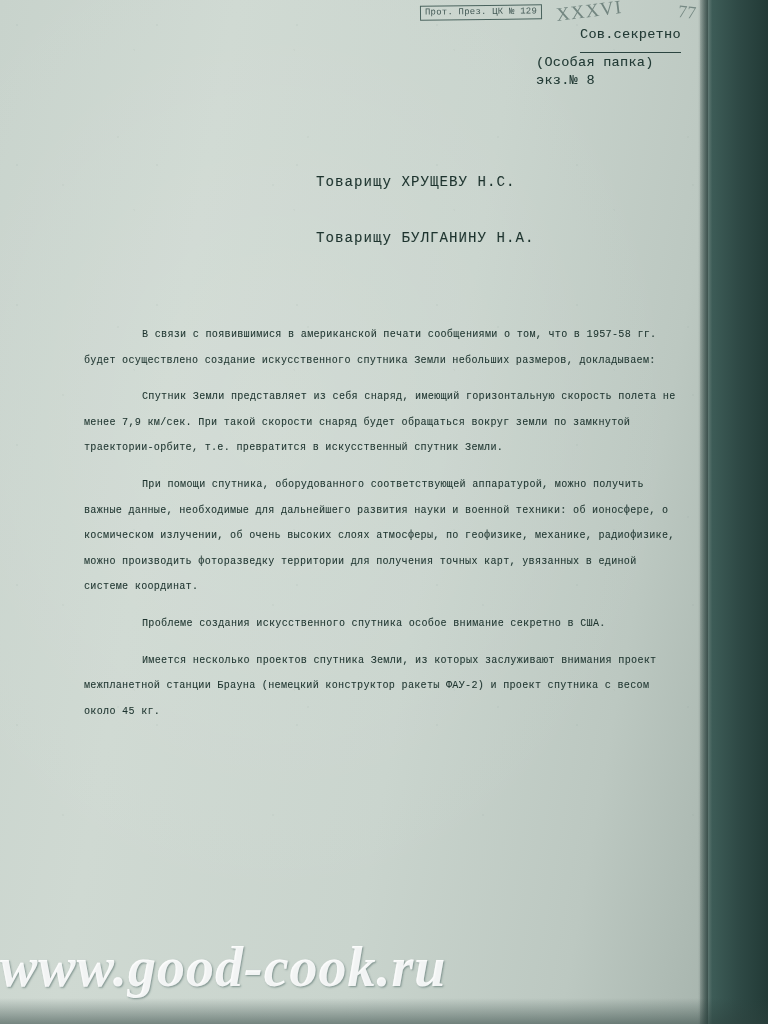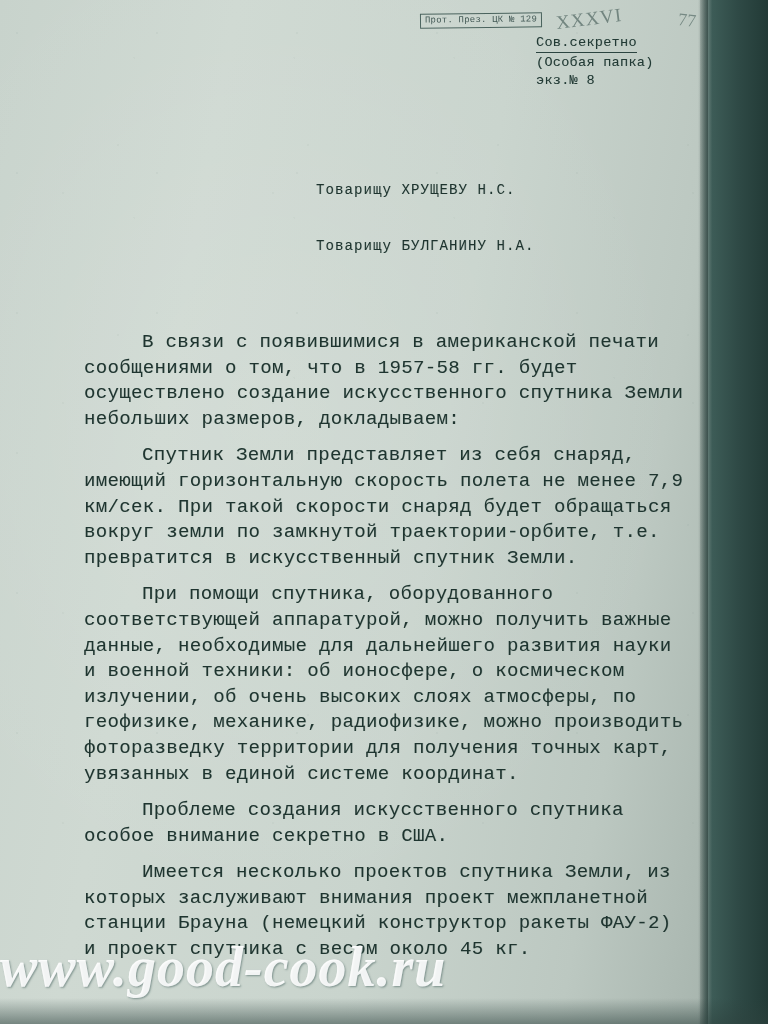--- a/index.html
+++ b/index.html
@@ -47,21 +47,21 @@
     left: 0;
     bottom: 0;
     width: 100%;
     height: 26px;
     background: linear-gradient(180deg, rgba(60,80,76,0.0), rgba(45,66,62,0.55));
   }
 
   .page {
     position: absolute;
     left: 0;
-    top: 8px;
+    top: 0;
     width: 700px;
     height: 822px;
     color: #20342f;
   }
 
   
   .stamp-box {
     position: absolute;
     left: 420px;
     top: 5px;
@@ -99,42 +99,42 @@
   .secret-block {
     position: absolute;
     left: 536px;
     top: 26px;
     font-size: 13.5px;
     line-height: 17px;
     letter-spacing: 0.3px;
     color: #223a35;
     white-space: nowrap;
   }
-  .secret-line-1 { border-bottom: 1px solid #2b4440; display: inline-block; padding-bottom: 1px;}
+  .secret-line-1 { border-bottom: 1px solid #2b4440; display: inline-block; padding-bottom: 9px; margin-left: 44px;}
   .secret-block div { margin-bottom: 1px; }
 
   
   .addressee {
     position: absolute;
     left: 316px;
     font-size: 14px;
     letter-spacing: 1.1px;
     color: #1d332e;
     white-space: nowrap;
   }
   #addr1 { top: 174px; }
   #addr2 { top: 230px; }
 
   
   .body-text {
     position: absolute;
     left: 84px;
     top: 322px;
     width: 600px;
-    font-size: 19px;
+    font-size: 10px;
     line-height: 25.6px;
     letter-spacing: 0.35px;
     color: #1e342f;
     text-align: left;
   }
   .body-text p {
     margin: 0 0 11px 0;
     text-indent: 58px;
   }
 

